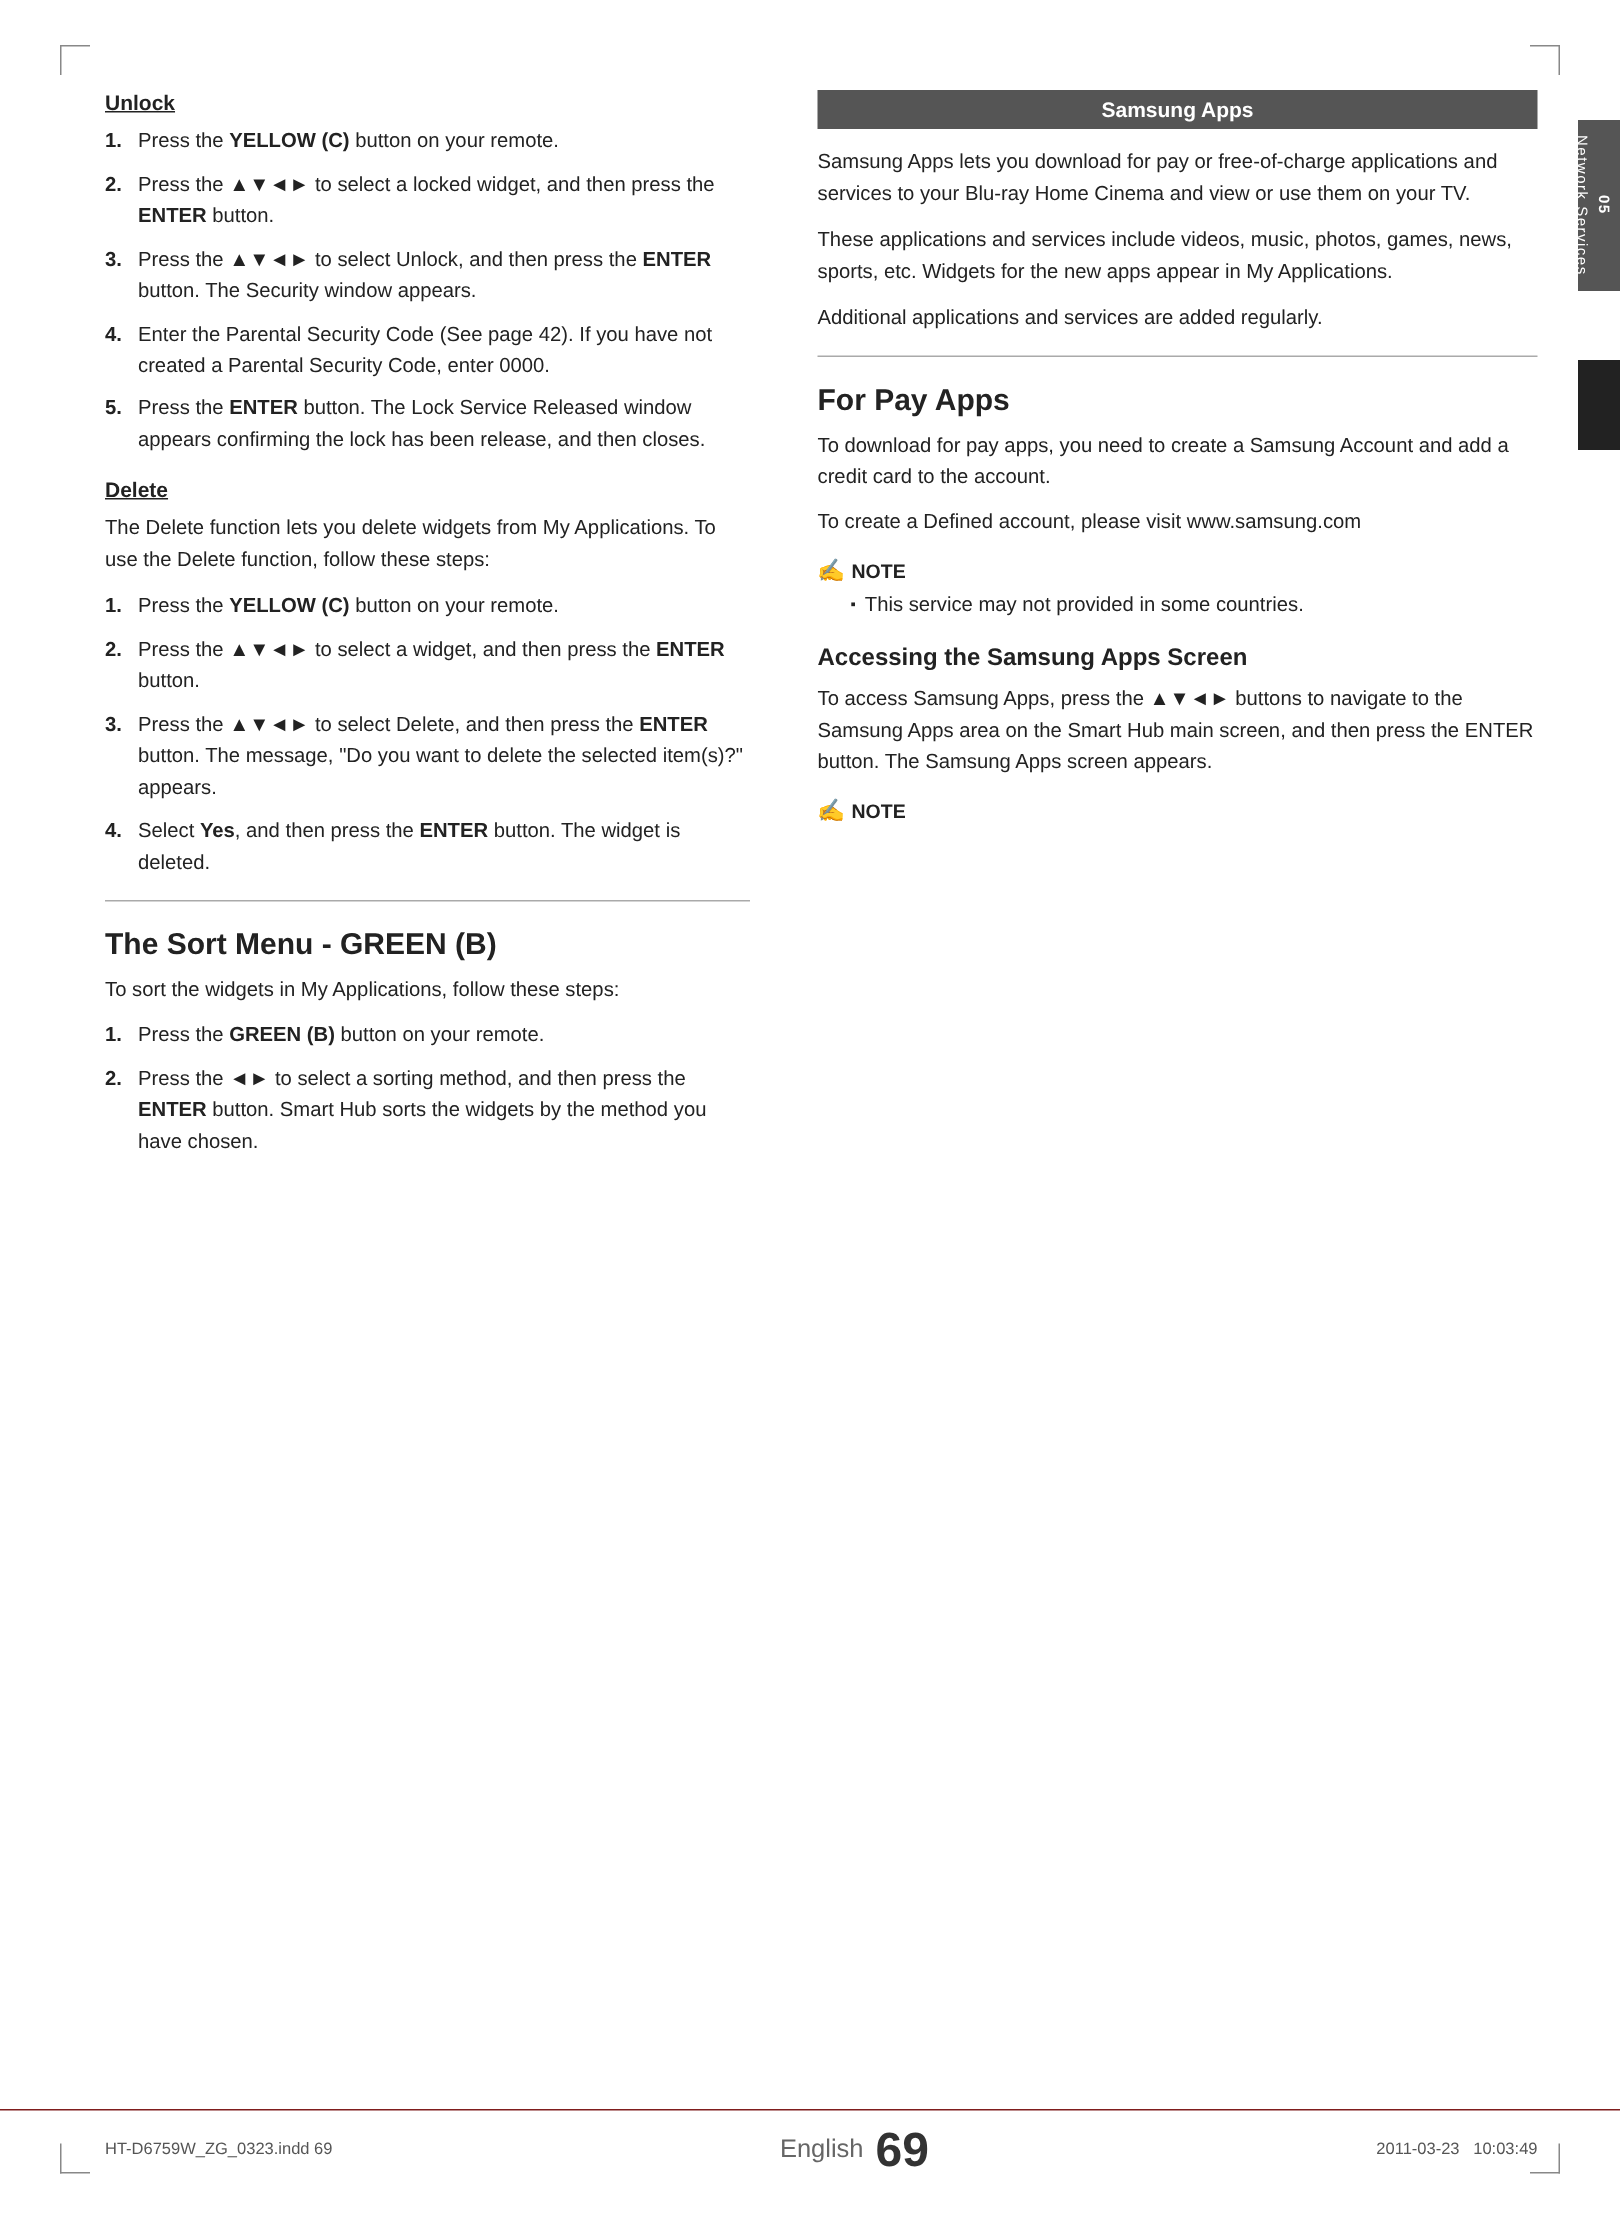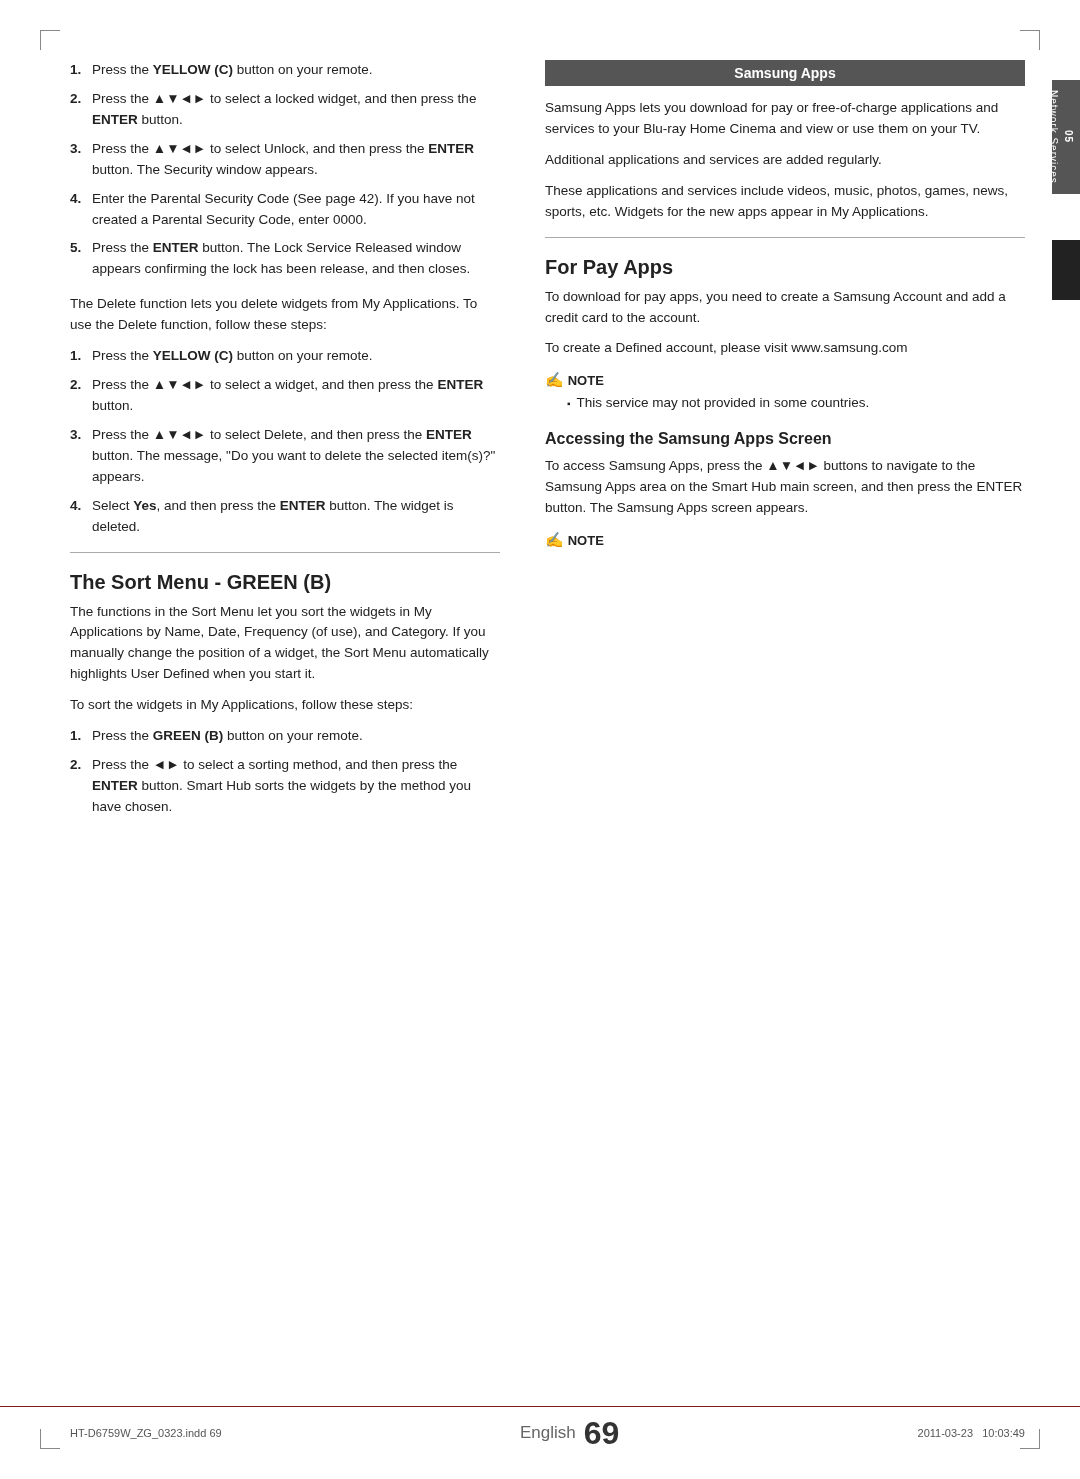--- a/index.html
+++ b/index.html
@@ -264,20 +264,21 @@
     <span class="page-num">05</span>
     <span class="chapter-label">Network Services</span>
   </div>
   <div class="side-tab-dark"></div>
 
   <div class="main-content">
 
     <div class="left-col">
 
       <div>
+        <div class="section-heading">Unlock</div>
         <ol>
           <li>
             <span class="num">1.</span>
             <span>Press the <b>YELLOW (C)</b> button on your remote.</span>
           </li>
           <li>
             <span class="num">2.</span>
             <span>Press the ▲▼◄► to select a locked widget, and then press the <b>ENTER</b> button.</span>
           </li>
           <li>
@@ -289,20 +290,21 @@
             <span>Enter the Parental Security Code (See page 42). If you have not created a Parental Security Code, enter 0000.</span>
           </li>
           <li>
             <span class="num">5.</span>
             <span>Press the <b>ENTER</b> button. The Lock Service Released window appears confirming the lock has been release, and then closes.</span>
           </li>
         </ol>
       </div>
 
       <div>
+        <div class="section-heading">Delete</div>
         <p>The Delete function lets you delete widgets from My Applications. To use the Delete function, follow these steps:</p>
         <ol>
           <li>
             <span class="num">1.</span>
             <span>Press the <b>YELLOW (C)</b> button on your remote.</span>
           </li>
           <li>
             <span class="num">2.</span>
             <span>Press the ▲▼◄► to select a widget, and then press the <b>ENTER</b> button.</span>
           </li>
@@ -313,43 +315,42 @@
           <li>
             <span class="num">4.</span>
             <span>Select <b>Yes</b>, and then press the <b>ENTER</b> button. The widget is deleted.</span>
           </li>
         </ol>
       </div>
 
       <div>
         <hr class="divider-line">
         <div class="section-heading-large">The Sort Menu - GREEN (B)</div>
-        <p>The functions in the Sort Menu let you sort the widgets in My Applications by Name, Date, Frequency (of use), and Category. If you manually change the position of a widget, the Sort Menu automatically highlights User Defined when you start it.</p>
         <p>To sort the widgets in My Applications, follow these steps:</p>
         <ol>
           <li>
             <span class="num">1.</span>
             <span>Press the <b>GREEN (B)</b> button on your remote.</span>
           </li>
           <li>
             <span class="num">2.</span>
             <span>Press the ◄► to select a sorting method, and then press the <b>ENTER</b> button. Smart Hub sorts the widgets by the method you have chosen.</span>
           </li>
         </ol>
       </div>
 
     </div>
 
     <div class="right-col">
 
       <div>
         <div class="section-heading-bar">Samsung Apps</div>
         <p>Samsung Apps lets you download for pay or free-of-charge applications and services to your Blu-ray Home Cinema and view or use them on your TV.</p>
+        <p>These applications and services include videos, music, photos, games, news, sports, etc. Widgets for the new apps appear in My Applications.</p>
         <p>Additional applications and services are added regularly.</p>
-        <p>These applications and services include videos, music, photos, games, news, sports, etc. Widgets for the new apps appear in My Applications.</p>
       </div>
 
       <div>
         <hr class="divider-line">
         <div class="section-heading-large">For Pay Apps</div>
         <p>To download for pay apps, you need to create a Samsung Account and add a credit card to the account.</p>
         <p>To create a Defined account, please visit www.samsung.com</p>
 
         <div class="note-block">
           <div class="note-title">

